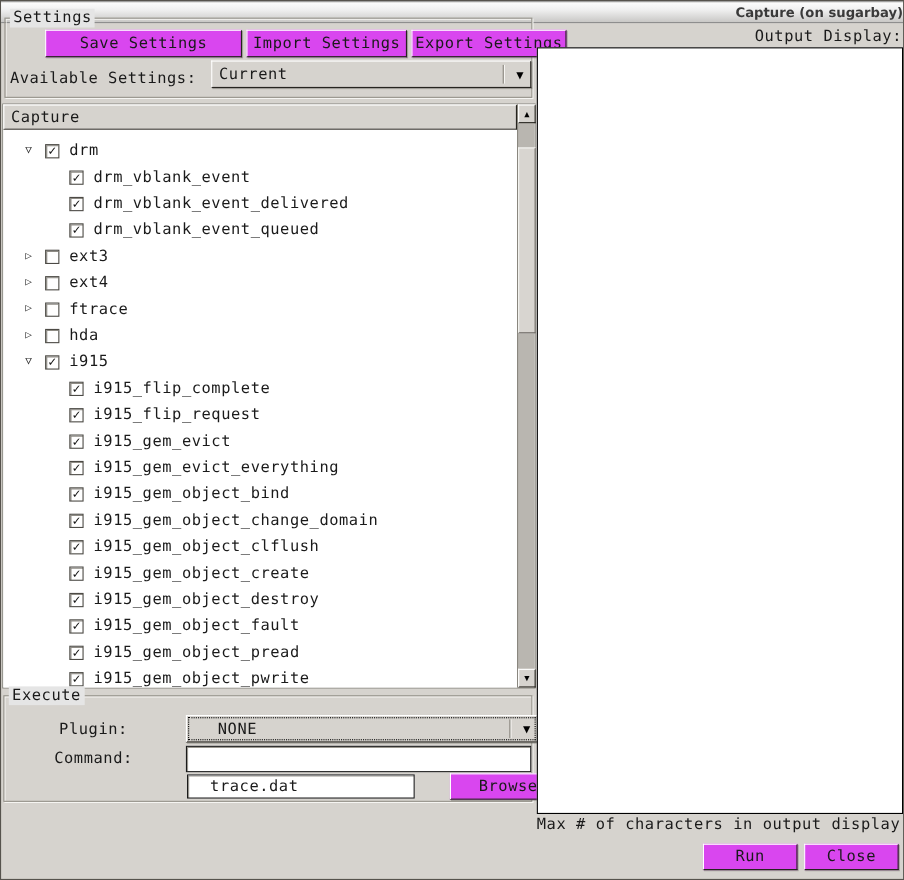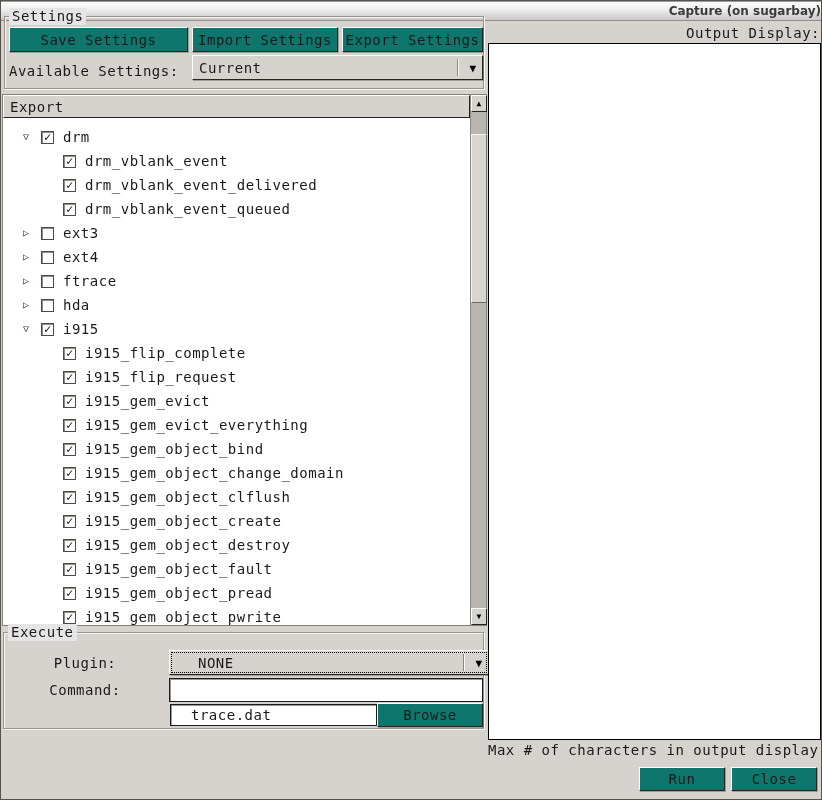--- a/index.html
+++ b/index.html
@@ -13,25 +13,25 @@
   .titlebar {
     position:absolute; top:0; left:0; right:0; height:20px;
     background:linear-gradient(#fdfdfd,#efefef 40%,#c9c8c6);
     border-top:1px solid #9c9c9c; border-bottom:1px solid #8e8e8e;
     display:flex; align-items:center; justify-content:flex-end;
     font-family:"DejaVu Sans","Liberation Sans",sans-serif;
     font-size:12px; font-weight:bold; color:#3a3a3a; letter-spacing:0;
   }
   
   .btn {
-    background:#0f766e; color:#1a1a1a;
+    background:#d946ef; color:#1a1a1a;
     border:1px solid; border-color:#ffffff #26241f #26241f #ffffff;
     box-shadow:1px 1px 0 rgba(60,58,52,.35);
     display:flex; align-items:center; justify-content:center;
-    font-family:inherit; font-size:14px; letter-spacing:0.5px; cursor:default;
+    font-family:inherit; font-size:14px; letter-spacing:0.5px; cursor:default;margin-left:32px;
   }
   .entry {
     background:#ffffff; border:1px solid #1b1b1b;
     box-shadow:inset 1px 1px 0 #9b9890;
     display:flex; align-items:center; padding:0 20px;
     font-family:inherit; font-size:14px; letter-spacing:0.5px; color:#1a1a1a;
   }
   .combo {
     background:#d6d3ce; position:relative;
     border:1px solid; border-color:#ffffff #26241f #26241f #ffffff;
@@ -136,21 +136,21 @@
     <div id="available-label">Available Settings:</div>
     <div class="combo" id="available-combo">
       <span>Current</span>
       <span class="combo-sep"></span>
       <span class="combo-arrow">▼</span>
     </div>
   </div>
 
   <div id="events-widget">
     <div id="events-header">
-      <span>Export</span>
+      <span>Capture</span>
     </div>
     <div id="events-list">
         <div class="event-row lvl0">
     <span class="expander">▽</span>
     <span class="checkbox">✓</span>
     <span class="row-label">drm</span>
   </div>
         <div class="event-row lvl1">
 
     <span class="checkbox">✓</span>

